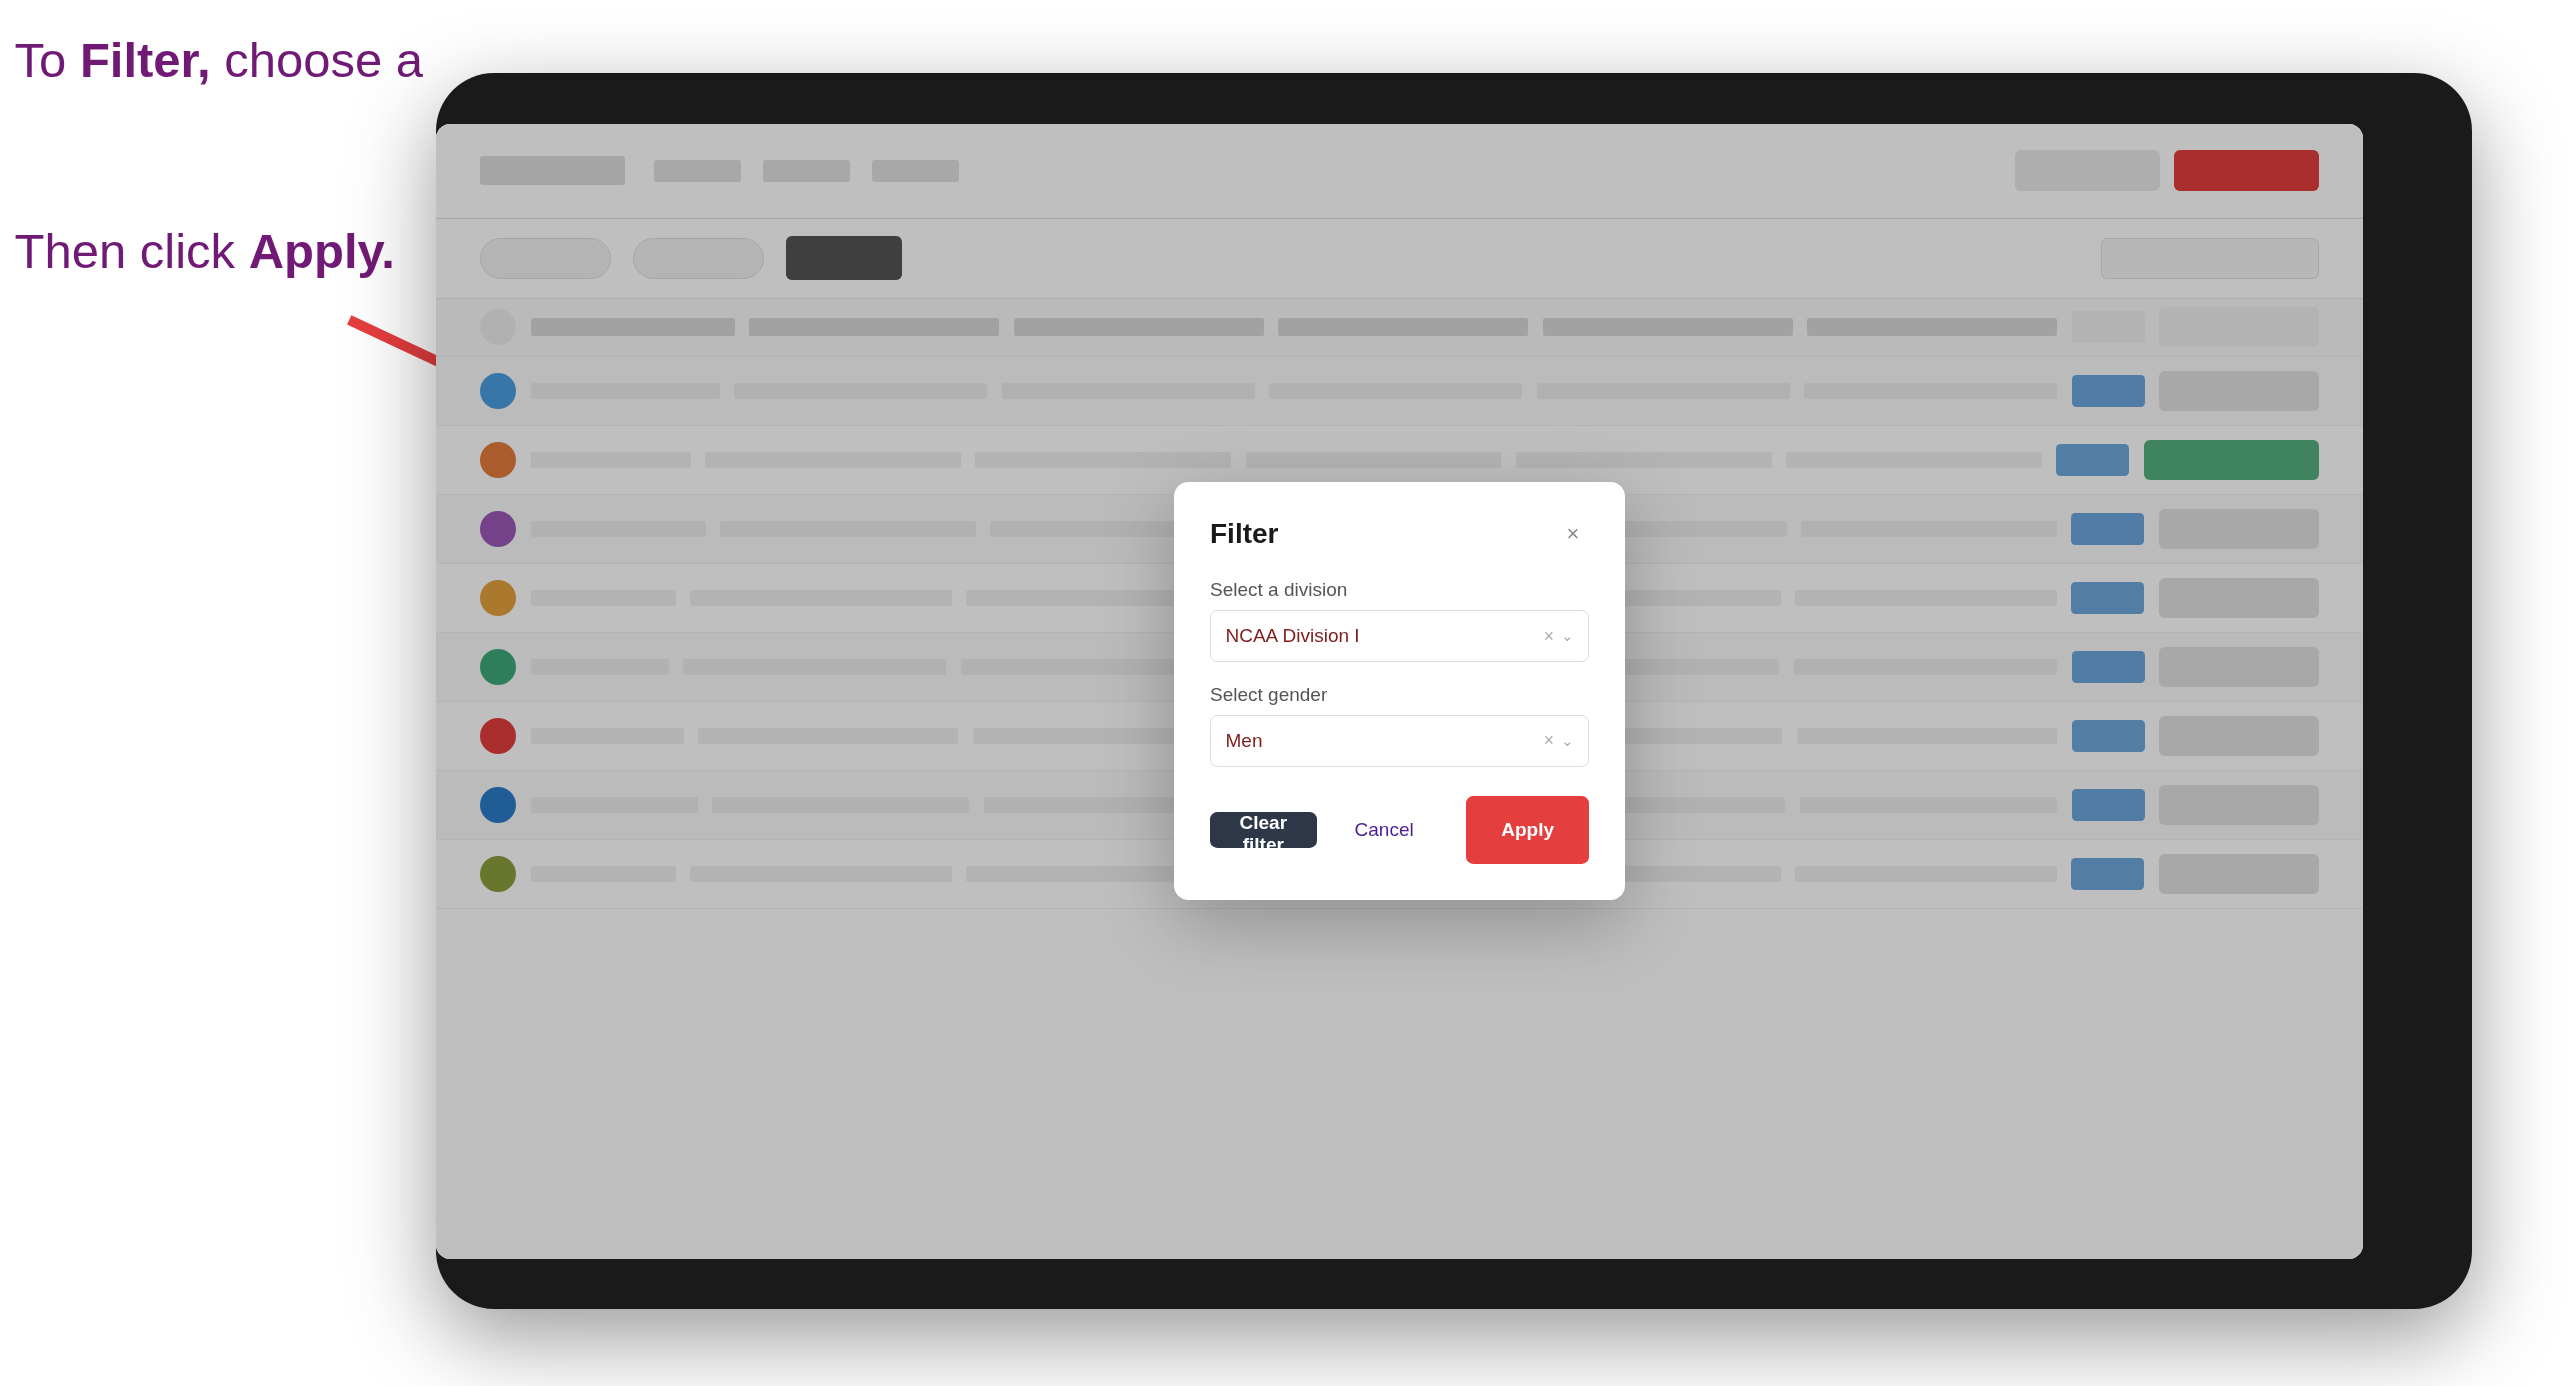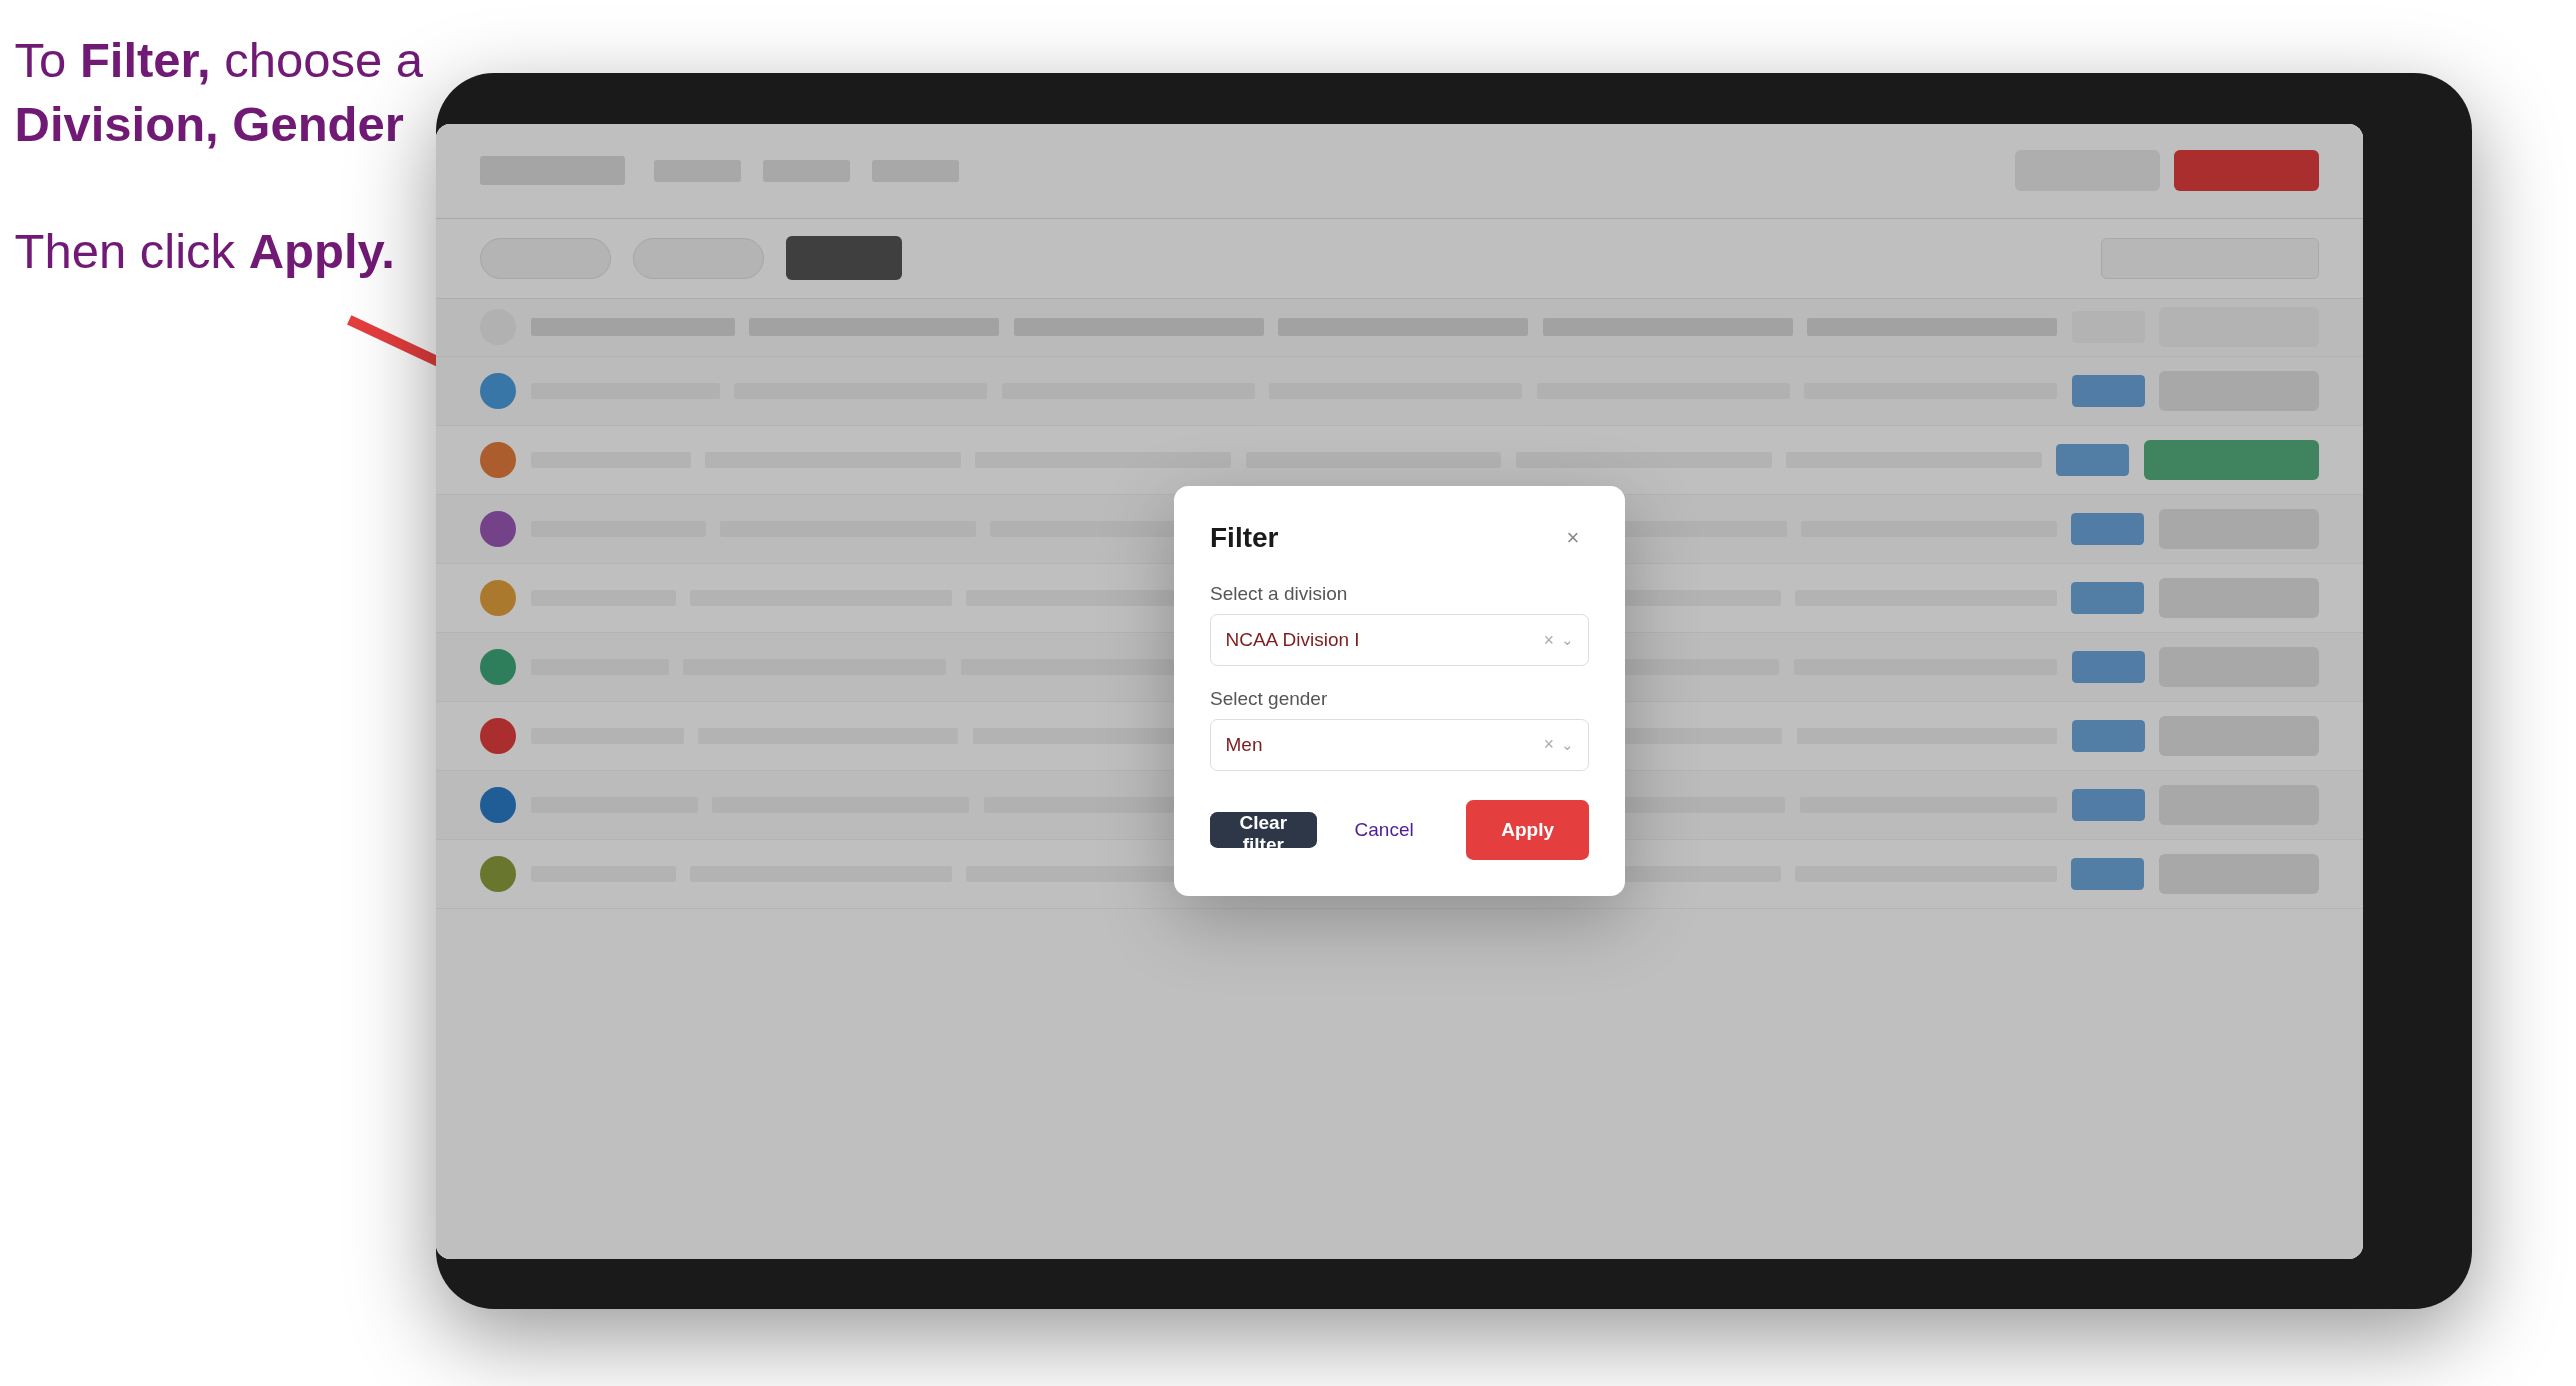--- a/index.html
+++ b/index.html
@@ -372,21 +372,21 @@
       padding: 0 38px;
       background: transparent;
       color: #4c1d95;
       border: none;
       border-radius: 7.3px;
       font-size: 19px;
       cursor: pointer;
     }
 
     .btn-apply {
-      height: 60px;
+      height: 68px;
       padding: 0 35px;
       background: #e53e3e;
       color: #fff;
       border: none;
       border-radius: 7.3px;
       font-size: 19px;
       font-weight: 600;
       cursor: pointer;
     }
 
@@ -397,21 +397,21 @@
       background: #38a169;
       border-radius: 5.8px;
       opacity: 0.85;
     }
   </style>
 </head>
 <body>
 
 <div class="instruction-text">
   <span>To <span class="bold">Filter,</span> choose a</span><br>
-  <span class="bold">Division, Gender</span><br>
+  <br>
   <br>
   <span>Then click <span class="bold">Apply.</span></span>
 </div>
 
 <svg class="arrow-container" viewBox="0 0 3542 1906" xmlns="http://www.w3.org/2000/svg">
   <defs>
     <marker id="arrowhead" markerWidth="10" markerHeight="7" refX="10" refY="3.5" orient="auto">
       <polygon points="0 0, 10 3.5, 0 7" fill="#e53e3e"></polygon>
     </marker>
   </defs>

